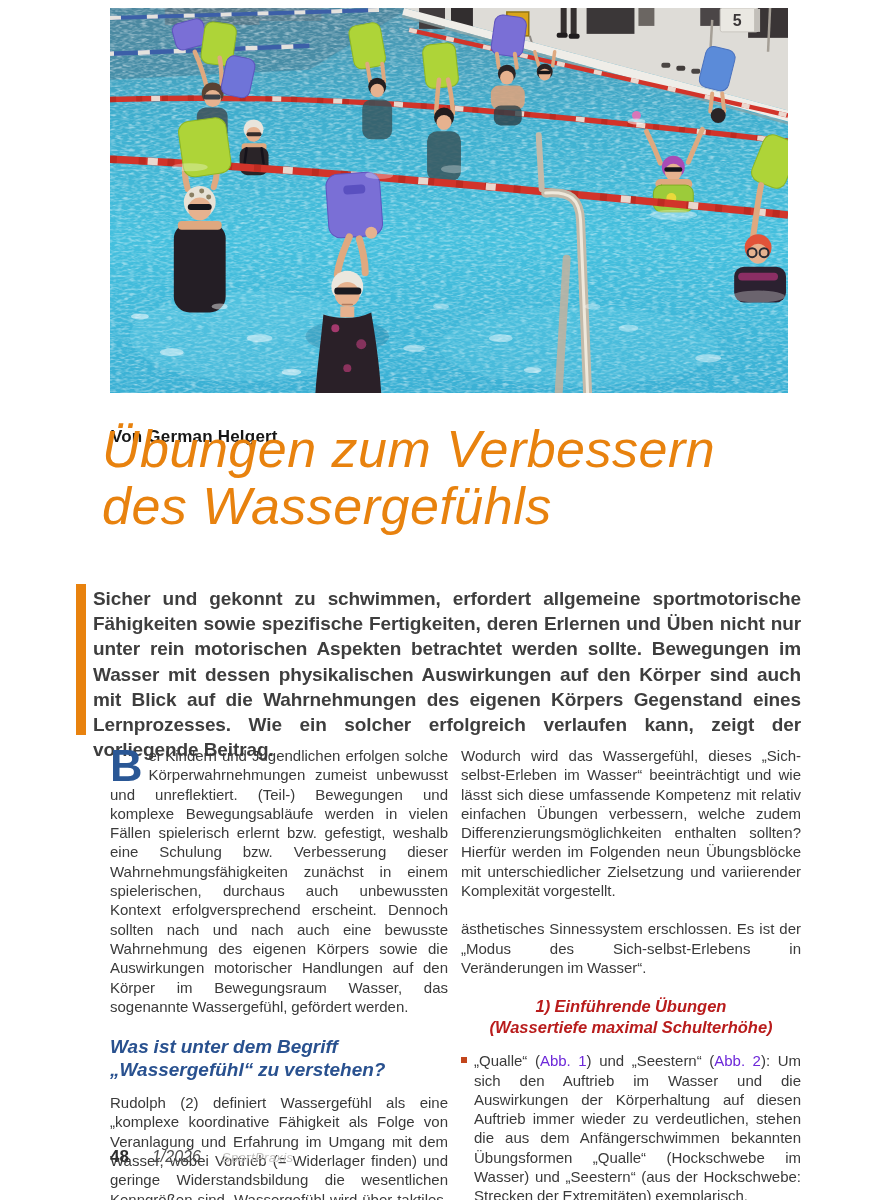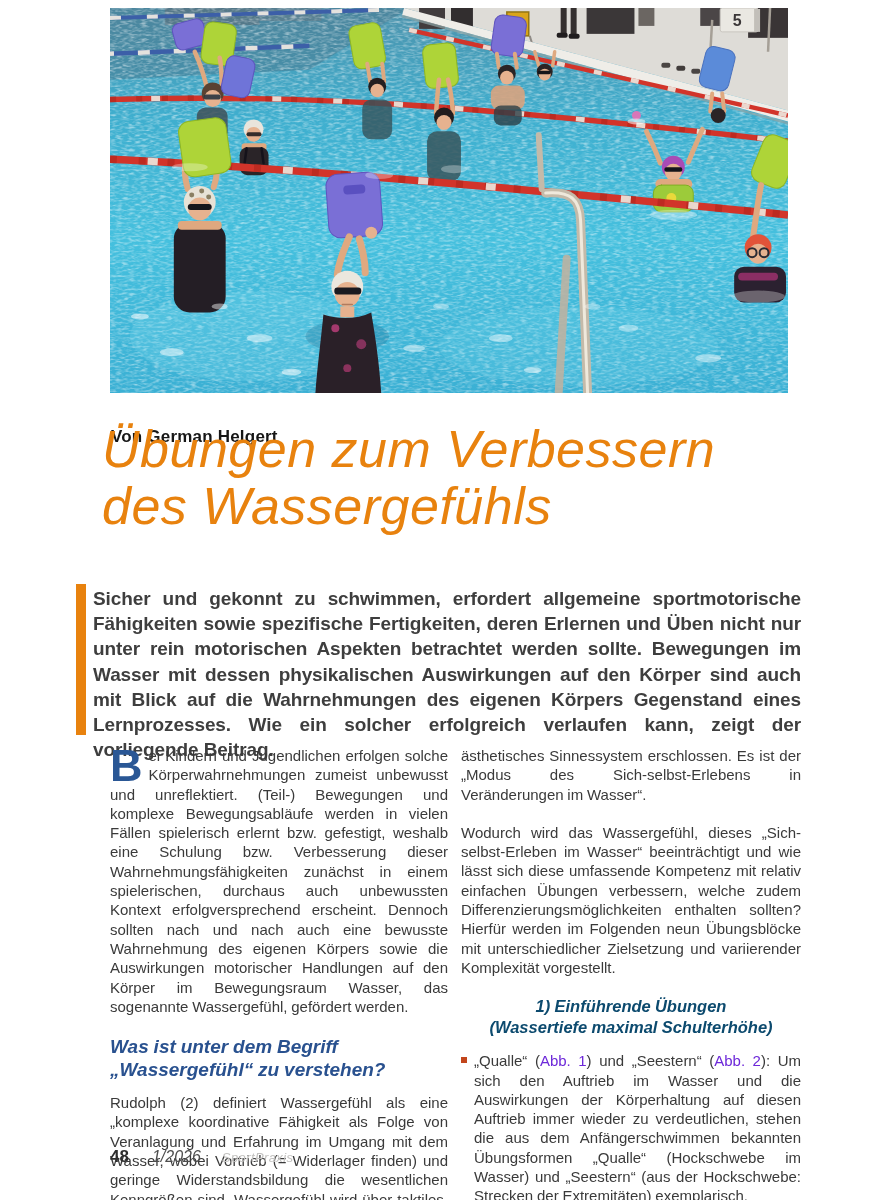--- a/index.html
+++ b/index.html
@@ -43,21 +43,21 @@
   .dropcap {
     float:left; font-size:45px; line-height:35px; font-weight:bold;
     color:#2A5795; padding:2px 6px 0 0;
   }
   .subhead {
     color:#29518F; font-weight:bold; font-style:italic;
     font-size:19px; line-height:23px; text-align:left;
     margin:14px 0 12px 0;
   }
   .section-head {
-    color:#0c4a6e; font-weight:bold; font-style:italic;
+    color:#b91c1c; font-weight:bold; font-style:italic;
     font-size:16.5px; line-height:21px; text-align:center;
     margin:17px 0 13px 0;
   }
   .bullet { display:flex; }
   .bullet-marker {
     flex:0 0 auto; width:6px; height:6px; background:#C2451C;
     margin:6px 7px 0 0;
   }
   .bullet-text { flex:1 1 auto; }
   .ref { color:#6d28d9; }
@@ -317,22 +317,22 @@
 <div class="intro-bar"></div>
 <p class="intro">Sicher und gekonnt zu schwimmen, erfordert allgemeine sportmotorische Fähigkeiten sowie spezifische Fertigkeiten, deren Erlernen und Üben nicht nur unter rein motorischen Aspekten betrachtet werden sollte. Bewegungen im Wasser mit dessen physikalischen Auswirkungen auf den Körper sind auch mit Blick auf die Wahrnehmungen des eigenen Körpers Gegenstand eines Lernprozesses. Wie ein solcher erfolgreich verlaufen kann, zeigt der vorliegende Beitrag.</p>
 
 <div class="columns">
   <div class="col col-left">
     <p><span class="dropcap">B</span><span>ei Kindern und Jugendlichen erfolgen solche Körperwahrnehmungen zumeist unbewusst und unreflektiert. (Teil-) Bewegungen und komplexe Bewegungsabläufe werden in vielen Fällen spielerisch erlernt bzw. gefestigt, weshalb eine Schulung bzw. Verbesserung dieser Wahrnehmungsfähigkeiten zunächst in einem spielerischen, durchaus auch unbewussten Kontext erfolgversprechend erscheint. Dennoch sollten nach und nach auch eine bewusste Wahrnehmung des eigenen Körpers sowie die Auswirkungen motorischer Handlungen auf den Körper im Bewegungsraum Wasser, das sogenannte Wassergefühl, gefördert werden.</span></p>
     <h2 class="subhead"><span>Was ist unter dem Begriff</span><br><span>„Wassergefühl“ zu verstehen?</span></h2>
     <p>Rudolph (2) definiert Wassergefühl als eine „komplexe koordinative Fähigkeit als Folge von Veranlagung und Erfahrung im Umgang mit dem Wasser, wobei Vortrieb (= Widerlager finden) und geringe Widerstandsbildung die wesentlichen Kenngrößen sind. Wassergefühl wird über taktiles, visuelles, vestibulares und vor allem kin-</p>
   </div>
   <div class="col col-right">
+    <p>Wodurch wird das Wassergefühl, dieses „Sich-selbst-Erleben im Wasser“ beeinträchtigt und wie lässt sich diese umfassende Kompetenz mit relativ einfachen Übungen verbessern, welche zudem Differenzierungsmöglichkeiten enthalten sollten? Hierfür werden im Folgenden neun Übungsblöcke mit unterschiedlicher Zielsetzung und variierender Komplexität vorgestellt.</p>
     <p>ästhetisches Sinnessystem erschlossen. Es ist der „Modus des Sich-selbst-Erlebens in Veränderungen im Wasser“.</p>
-    <p>Wodurch wird das Wassergefühl, dieses „Sich-selbst-Erleben im Wasser“ beeinträchtigt und wie lässt sich diese umfassende Kompetenz mit relativ einfachen Übungen verbessern, welche zudem Differenzierungsmöglichkeiten enthalten sollten? Hierfür werden im Folgenden neun Übungsblöcke mit unterschiedlicher Zielsetzung und variierender Komplexität vorgestellt.</p>
     <h3 class="section-head"><span>1) Einführende Übungen</span><br><span>(Wassertiefe maximal Schulterhöhe)</span></h3>
     <div class="bullet">
       <span class="bullet-marker"></span>
       <p class="bullet-text"><span>„Qualle“ (</span><span class="ref">Abb. 1</span><span>) und „Seestern“ (</span><span class="ref">Abb. 2</span><span>): Um sich den Auftrieb im Wasser und die Auswirkungen der Körperhaltung auf diesen Auftrieb immer wieder zu verdeutlichen, stehen die aus dem Anfängerschwimmen bekannten Übungsformen „Qualle“ (Hockschwebe im Wasser) und „Seestern“ (aus der Hockschwebe: Strecken der Extremitäten) exemplarisch.</span></p>
     </div>
   </div>
 </div>
 
 <div class="footer">
   <span class="pageno">48</span>

